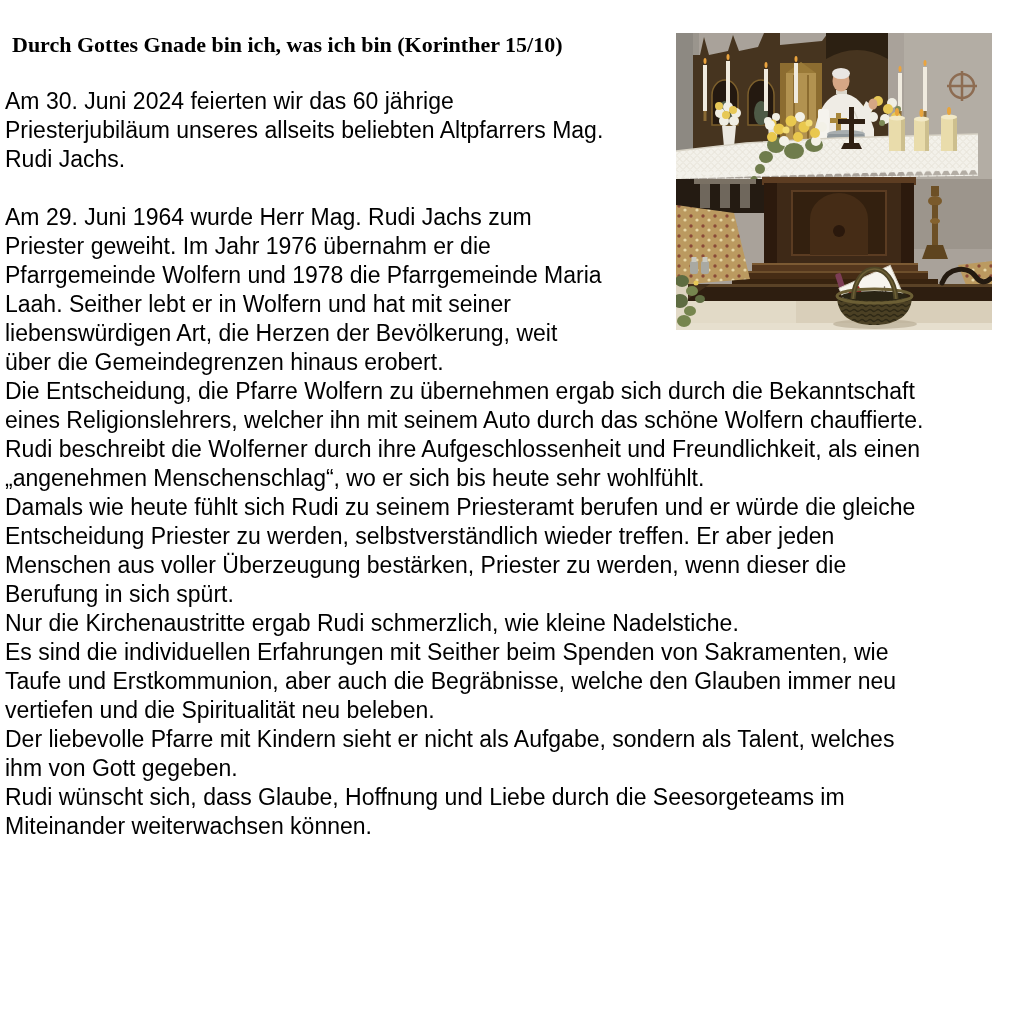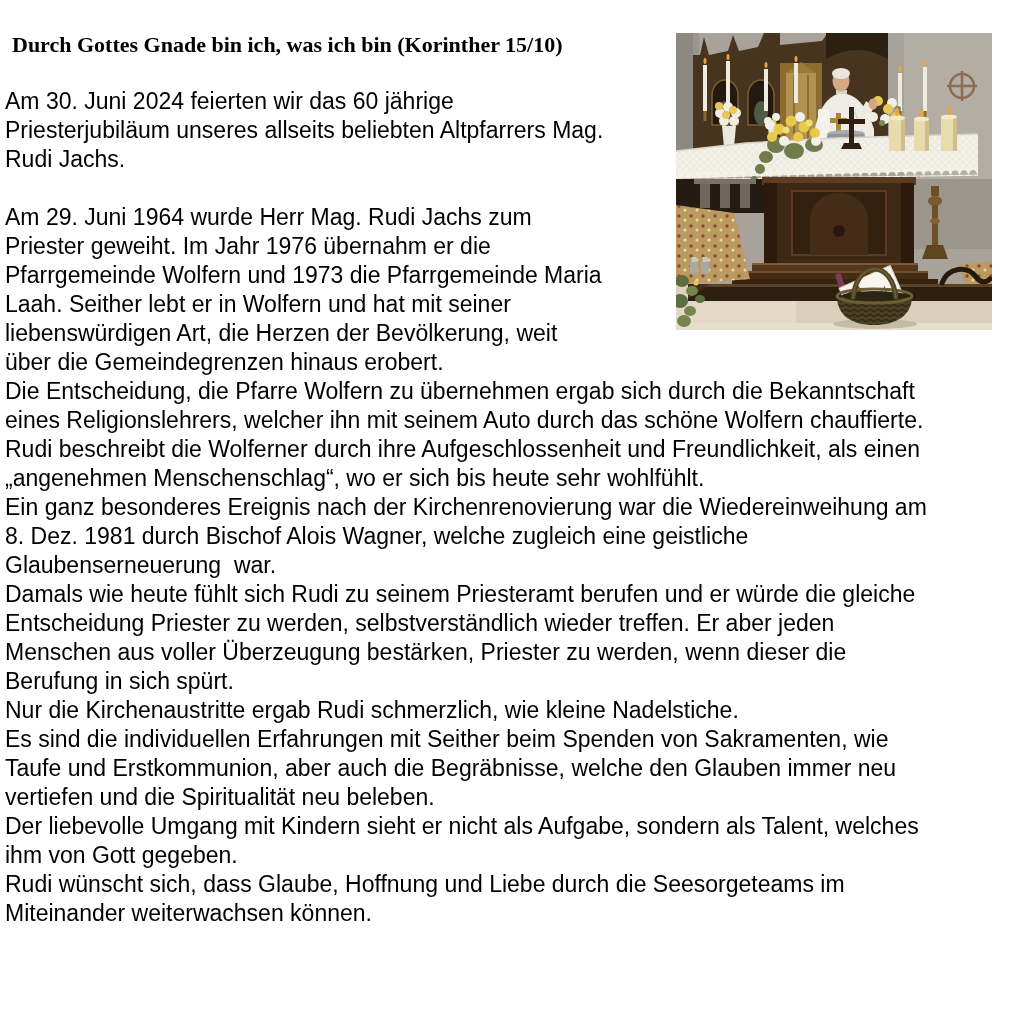--- a/index.html
+++ b/index.html
@@ -319,38 +319,35 @@
   </figure>
 
   <h1 class="title">Durch Gottes Gnade bin ich, was ich bin (Korinther 15/10)</h1>
 
   <div class="article">
     <p class="para gap-title">Am 30. Juni 2024 feierten wir das 60 jährige
 Priesterjubiläum unseres allseits beliebten Altpfarrers Mag.
 Rudi Jachs.</p>
     <p class="para gap-para">Am 29. Juni 1964 wurde Herr Mag. Rudi Jachs zum
 Priester geweiht. Im Jahr 1976 übernahm er die
-Pfarrgemeinde Wolfern und 1973 die Pfarrgemeinde Maria
+Pfarrgemeinde Wolfern und 1978 die Pfarrgemeinde Maria
 Laah. Seither lebt er in Wolfern und hat mit seiner
 liebenswürdigen Art, die Herzen der Bevölkerung, weit
 über die Gemeindegrenzen hinaus erobert.</p>
     <p class="para">Die Entscheidung, die Pfarre Wolfern zu übernehmen ergab sich durch die Bekanntschaft
 eines Religionslehrers, welcher ihn mit seinem Auto durch das schöne Wolfern chauffierte.
 Rudi beschreibt die Wolferner durch ihre Aufgeschlossenheit und Freundlichkeit, als einen
 „angenehmen Menschenschlag“, wo er sich bis heute sehr wohlfühlt.</p>
-    <p class="para">Ein ganz besonderes Ereignis nach der Kirchenrenovierung war die Wiedereinweihung am
-8. Dez. 1981 durch Bischof Alois Wagner, welche zugleich eine geistliche
-Glaubenserneuerung&nbsp; war.</p>
     <p class="para">Damals wie heute fühlt sich Rudi zu seinem Priesteramt berufen und er würde die gleiche
 Entscheidung Priester zu werden, selbstverständlich wieder treffen. Er aber jeden
 Menschen aus voller Überzeugung bestärken, Priester zu werden, wenn dieser die
 Berufung in sich spürt.</p>
     <p class="para">Nur die Kirchenaustritte ergab Rudi schmerzlich, wie kleine Nadelstiche.</p>
     <p class="para">Es sind die individuellen Erfahrungen mit Seither beim Spenden von Sakramenten, wie
 Taufe und Erstkommunion, aber auch die Begräbnisse, welche den Glauben immer neu
 vertiefen und die Spiritualität neu beleben.</p>
-    <p class="para">Der liebevolle Umgang mit Kindern sieht er nicht als Aufgabe, sondern als Talent, welches
+    <p class="para">Der liebevolle Pfarre mit Kindern sieht er nicht als Aufgabe, sondern als Talent, welches
 ihm von Gott gegeben.</p>
     <p class="para">Rudi wünscht sich, dass Glaube, Hoffnung und Liebe durch die Seesorgeteams im
 Miteinander weiterwachsen können.</p>
   </div>
 
 </div>
 
 </body></html>

